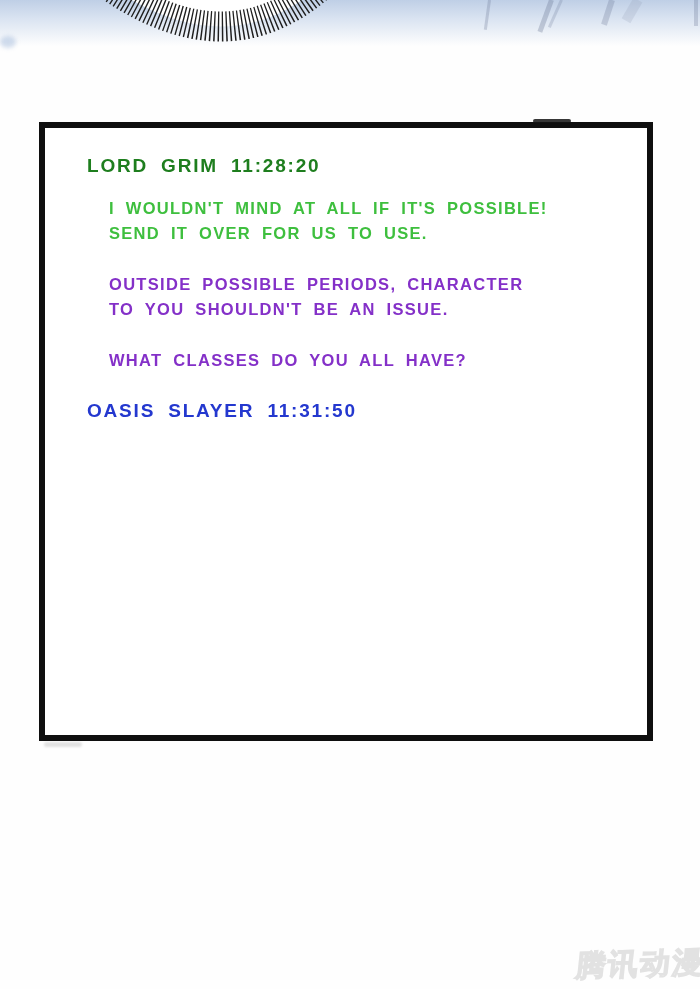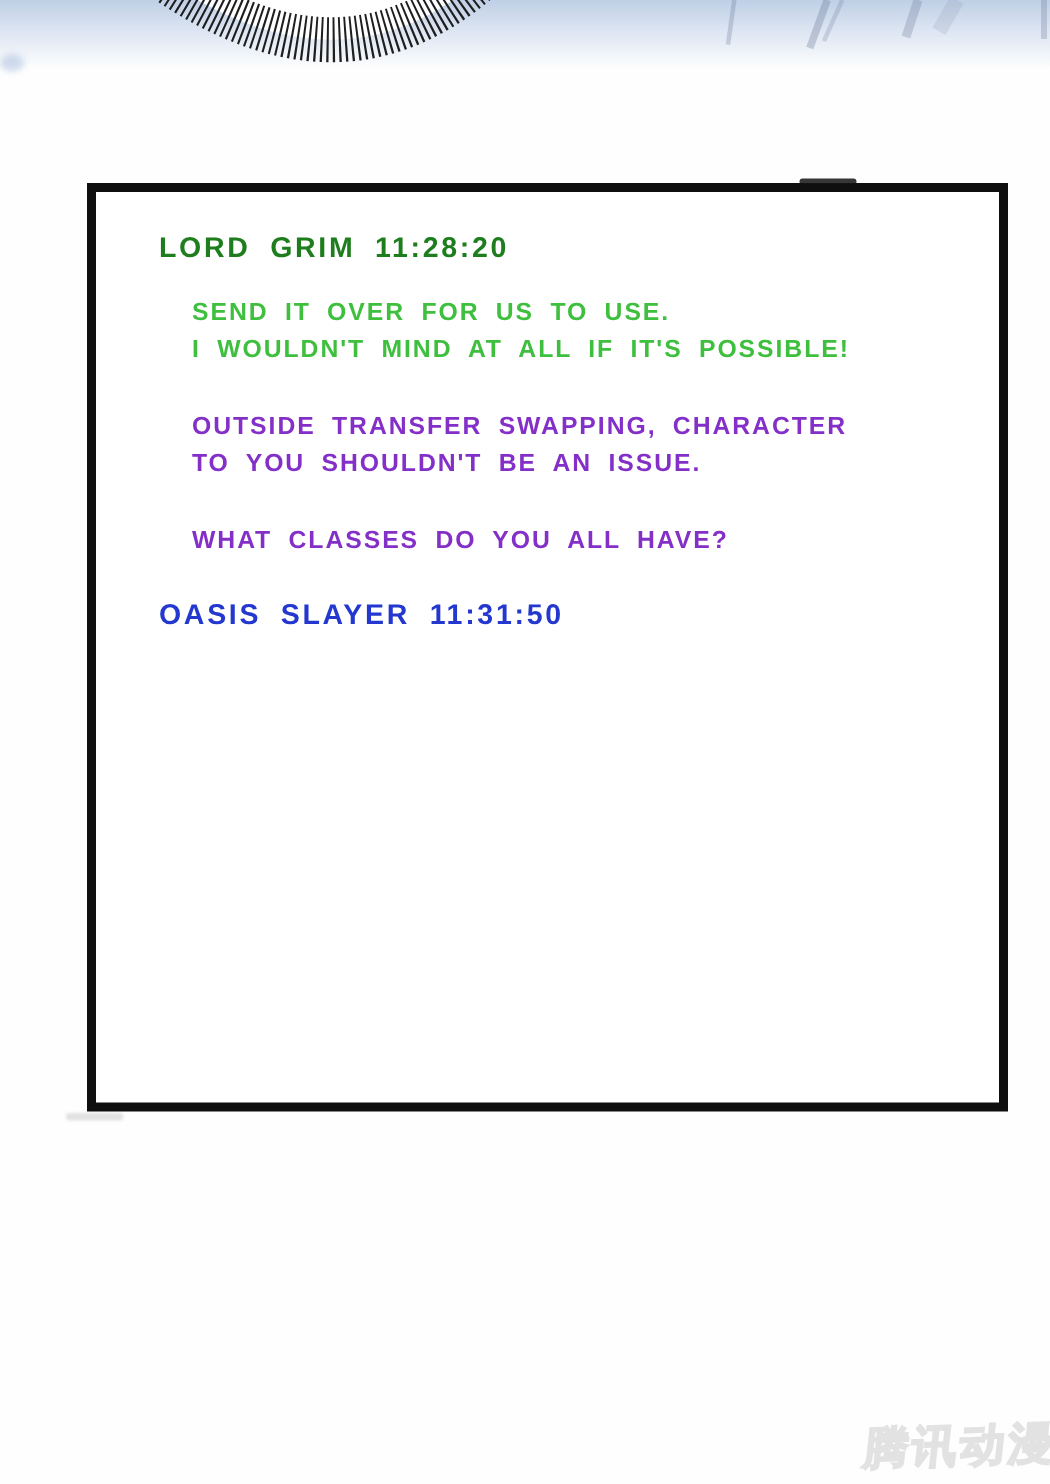--- a/index.html
+++ b/index.html
@@ -29,21 +29,21 @@
     background: rgba(95,110,140,0.26);
   }
   .left-smudge {
     position: absolute; left: 0; top: 36px; width: 16px; height: 12px;
     background: rgba(110,145,200,0.30); border-radius: 50%;
     filter: blur(2px);
   }
 
   
   .chat-panel {
-    position: absolute; left: 58px; top: 122px;
+    position: absolute; left: 39px; top: 122px;
     width: 614px; height: 619px;
     box-sizing: border-box;
     background: #ffffff;
     border: 6px solid var(--box-border, #0f0f0f);
     padding: 26px 10px 0 42px;
     overflow: hidden;
   }
   .border-bump {
     position: absolute; left: 533px; top: 119px; width: 38px; height: 4px;
     background: #141414; border-radius: 2px; opacity: 0.85;
@@ -107,28 +107,28 @@
   <div class="left-smudge"></div>
 
   <div class="chat-panel">
 
     <div class="chat-section lord-grim first">
       <div class="chat-header">
         <span>LORD GRIM</span>
         <span>11:28:20</span>
       </div>
       <div class="chat-body">
+        <div class="chat-line">I WOULDN'T MIND AT ALL IF IT'S POSSIBLE!</div>
         <div class="chat-line">SEND IT OVER FOR US TO USE.</div>
-        <div class="chat-line">I WOULDN'T MIND AT ALL IF IT'S POSSIBLE!</div>
       </div>
     </div>
 
     <div class="chat-section oasis-slayer">
       <div class="chat-body">
-        <div class="chat-line">OUTSIDE TRANSFER SWAPPING, CHARACTER</div>
+        <div class="chat-line">OUTSIDE POSSIBLE PERIODS, CHARACTER</div>
         <div class="chat-line">TO YOU SHOULDN'T BE AN ISSUE.</div>
       </div>
     </div>
 
     <div class="chat-section oasis-slayer">
       <div class="chat-body">
         <div class="chat-line">WHAT CLASSES DO YOU ALL HAVE?</div>
       </div>
     </div>
 

